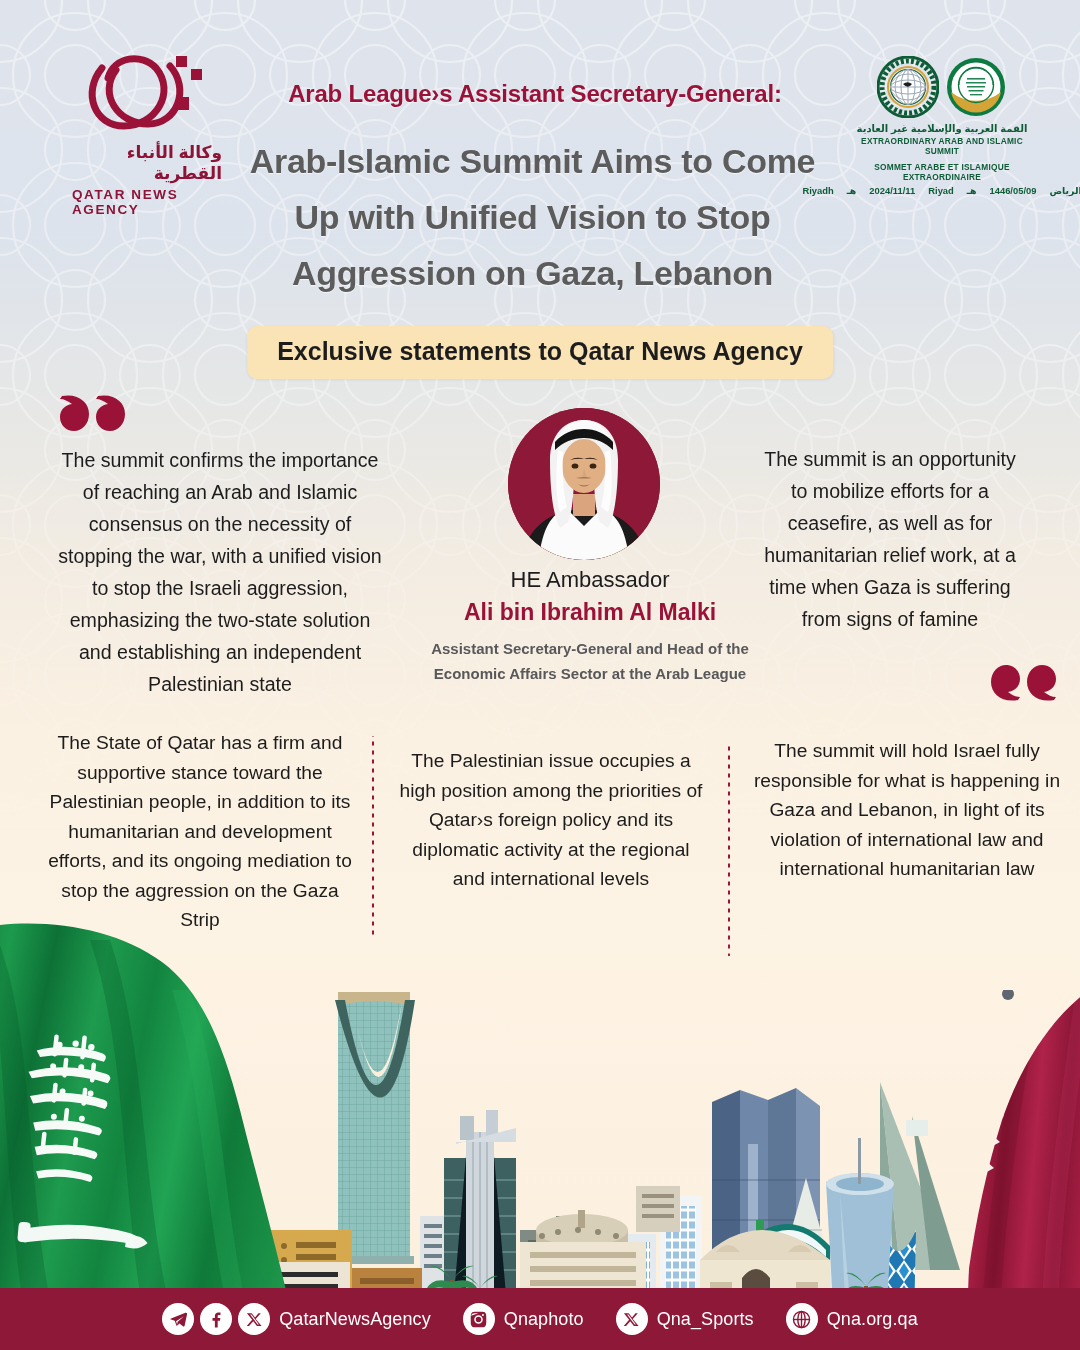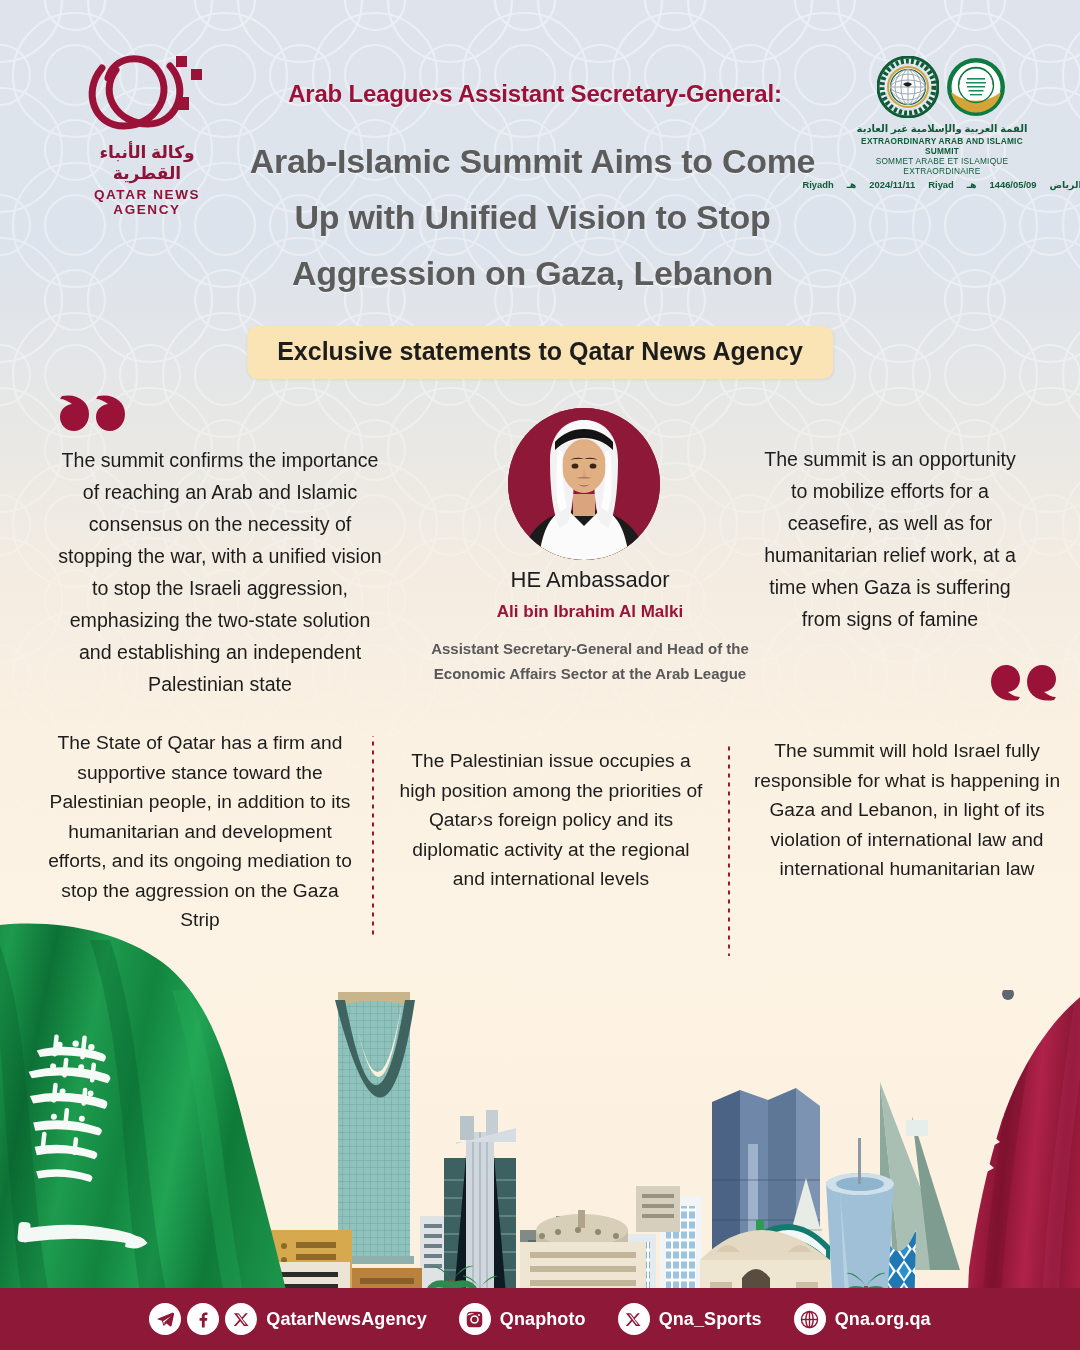--- a/index.html
+++ b/index.html
@@ -29,21 +29,21 @@
   .pattern {
     position:absolute; inset:0;
     opacity:.55;
     pointer-events:none;
   }
   .pattern svg { width:100%; height:100%; display:block; }
 
   
   .header { position:absolute; top:0; left:0; width:1080px; height:300px; }
 
-  .qna-logo { position:absolute; left:72px; top:48px; width:150px; height:140px; text-align:center; }
+  .qna-logo { position:absolute; left:72px; top:48px; width:150px; height:140px; }
   .qna-logo .mark { width:150px; height:92px; display:block; }
   .qna-logo .ar { font-size:17px; color:#8d1437; direction:rtl; font-weight:bold; letter-spacing:.4px; margin-top:2px;}
   .qna-logo .en { font-size:13.5px; color:#8d1437; font-weight:bold; letter-spacing:1.6px; margin-top:3px;}
 
   .kicker {
     position:absolute; left:225px; top:80px; width:620px;
     text-align:center;
     font-size:24px; font-weight:bold; color:#9b1239;
     letter-spacing:-0.2px;
     text-shadow:0 1px 1px rgba(255,255,255,.7);
@@ -53,21 +53,21 @@
     text-align:center;
     font-size:34px; font-weight:bold; color:#5c5c5c;
     line-height:56px; letter-spacing:-0.3px;
     text-shadow:0 1px 1px rgba(255,255,255,.65);
   }
   
   .emblem { position:absolute; right:42px; top:56px; width:192px; text-align:center; }
   .emblem .logos { display:flex; justify-content:center; gap:6px; align-items:flex-start; }
   .emblem .txt-ar { font-size:10px; color:#0d5c36; font-weight:bold; direction:rtl; margin-top:5px; letter-spacing:.1px;}
   .emblem .txt-en { font-size:8.3px; color:#0d5c36; font-weight:bold; letter-spacing:.25px; margin-top:2px;}
-  .emblem .txt-fr { font-size:8.3px; color:#0d5c36; font-weight:normal; letter-spacing:.25px; margin-top:0;}
+  .emblem .txt-fr { font-size:8.3px; color:#0d5c36; font-weight:bold; letter-spacing:.25px; margin-top:6px;}
   .emblem .dateline { display:flex; justify-content:center; align-items:baseline; gap:13px; margin-top:3px; font-size:9.4px; color:#0d5c36; font-weight:bold;}
 
   
   .exclusive {
     position:absolute; left:50%; transform:translateX(-50%);
     top:312px;
     background:#fae3b4;
     border-radius:10px;
     padding:11px 30px 13px;
     font-size:25px; font-weight:bold; color:#1d1d1d;
@@ -95,21 +95,21 @@
   .portrait {
     position:absolute; left:508px; top:408px;
     width:152px; height:152px; border-radius:50%;
     overflow:hidden;
     background:#8e1838;
   }
   .portrait svg { display:block; width:152px; height:152px; }
 
   .person { position:absolute; left:370px; top:565px; width:440px; text-align:center; }
   .person .he   { font-size:22px; color:#1c1c1c; line-height:30px;}
-  .person .name { font-size:17px; color:#9b1239; font-weight:bold; line-height:32px; margin-top:1px;}
+  .person .name { font-size:23px; color:#9b1239; font-weight:bold; line-height:32px; margin-top:1px;}
   .person .role { font-size:15px; color:#58585a; font-weight:bold; line-height:25px; margin-top:8px;}
 
   
   .cols { position:absolute; top:728px; left:40px; width:1010px; display:flex; }
   .col { flex:0 0 auto; text-align:center; font-size:19.2px; line-height:29.5px; color:#1c1c1c; }
   .col.c1 { width:320px; padding:0 8px; }
   .col.c2 { width:330px; padding:0 8px; padding-top:18px; }
   .col.c3 { width:330px; padding:0 6px; padding-top:8px; }
   .divider {
     flex:0 0 auto; width:2px; align-self:stretch;
@@ -141,21 +141,21 @@
   }
   .social-set { display:flex; align-items:center; gap:9px; margin:0 16px; }
   .social-set .icons { display:flex; align-items:center; gap:6px; }
   .sicon {
     width:32px; height:32px; border-radius:50%;
     background:#ffffff;
     display:flex; align-items:center; justify-content:center;
     flex:0 0 auto;
   }
   .sicon svg { display:block; }
-  .shandle { color:#ffffff; font-size:18px; font-weight:bold; letter-spacing:.1px; white-space:nowrap;}
+  .shandle { color:#ffffff; font-size:18px; font-weight:normal; letter-spacing:.1px; white-space:nowrap;}
 </style>
 </head>
 <body>
 
 <div id="poster">
 
   <div class="pattern">
     <svg viewBox="0 0 1080 1350" preserveAspectRatio="none" xmlns="http://www.w3.org/2000/svg">
       <defs>
         <pattern id="flor" width="150" height="150" patternUnits="userSpaceOnUse">

